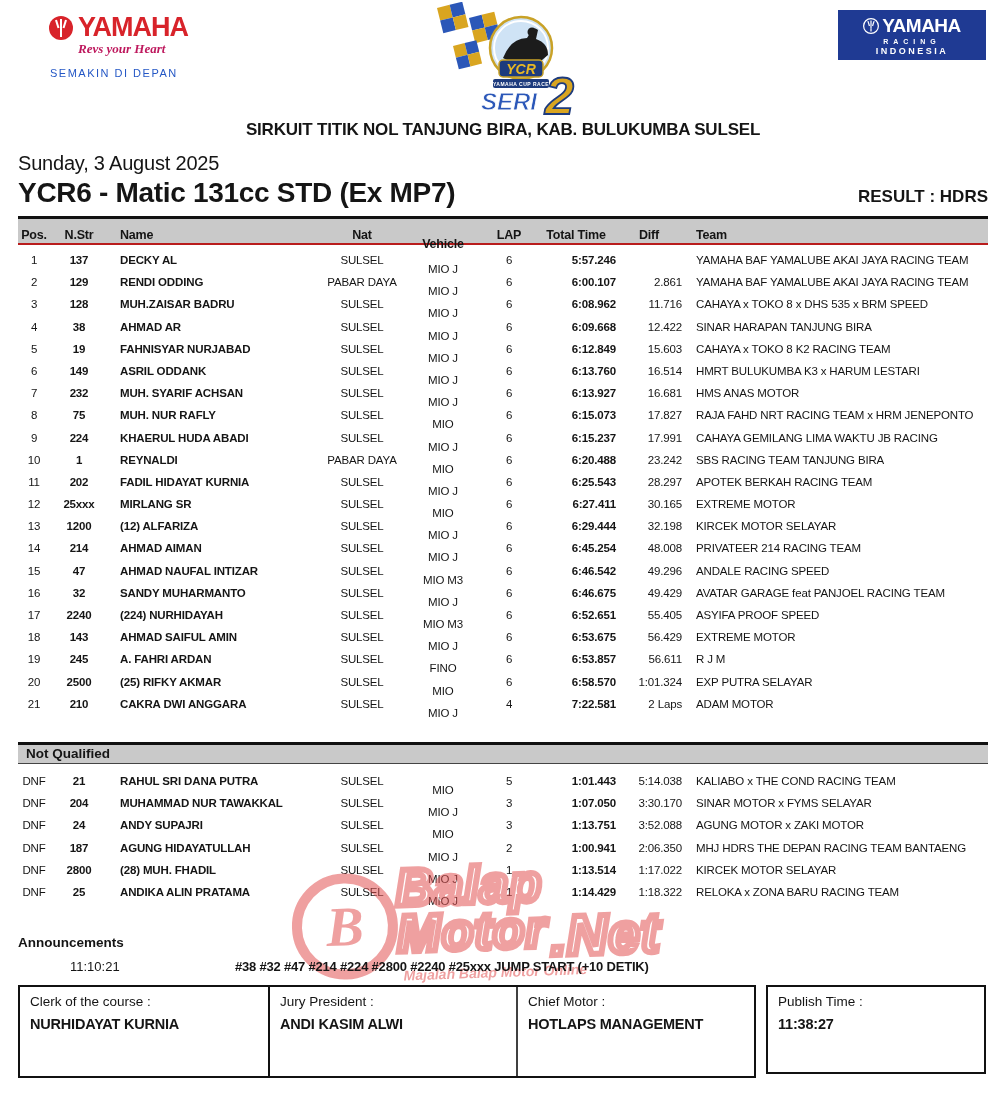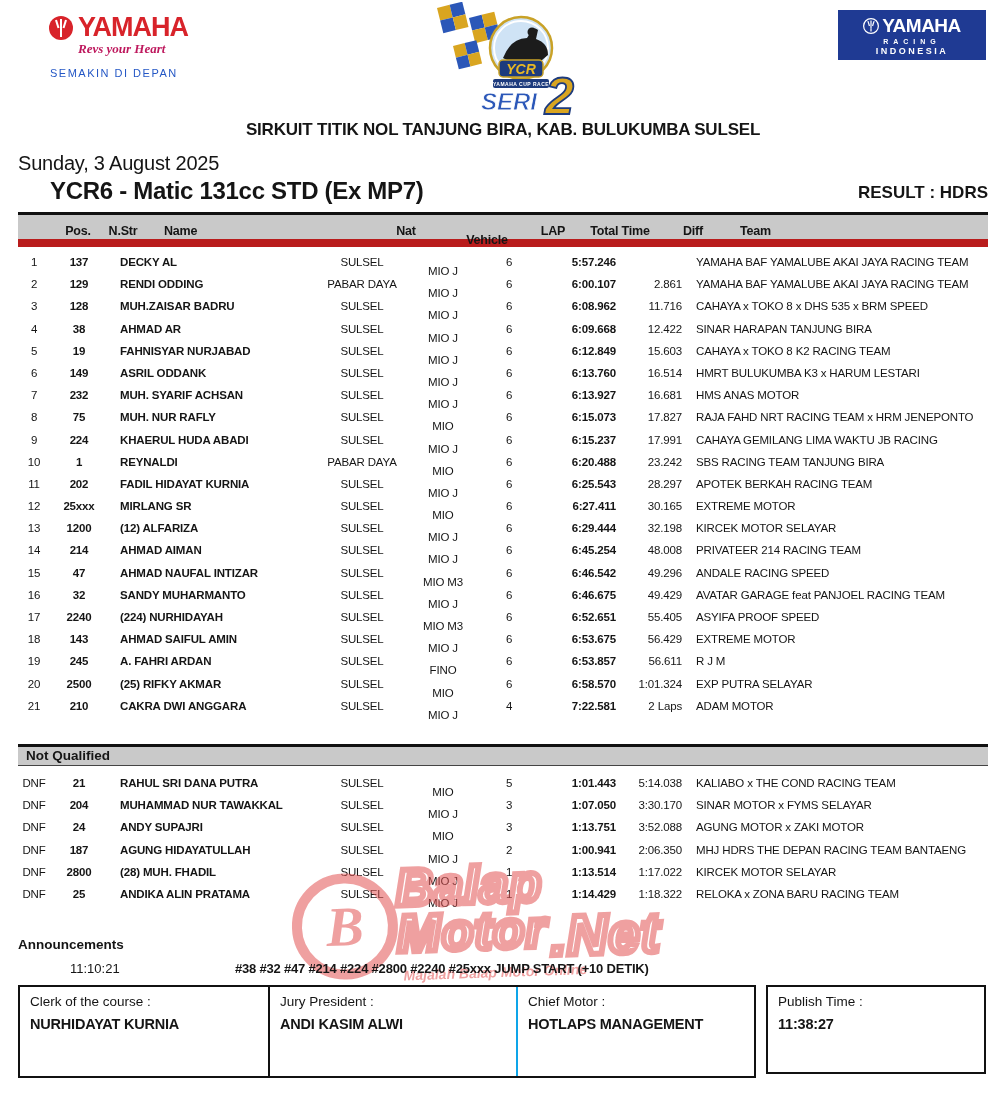--- a/index.html
+++ b/index.html
@@ -18,27 +18,27 @@
   .logo-right .l1{display:flex;align-items:center;gap:3px;color:#fff;font-weight:bold;font-size:19px;letter-spacing:-0.5px;}
   .logo-right .l2{color:#fff;font-size:7px;letter-spacing:5px;font-weight:bold;}
   .logo-right .l3{color:#fff;font-size:9px;letter-spacing:2.5px;font-weight:bold;}
   .logo-center{position:absolute;left:50%;top:2px;transform:translateX(-50%);}
 
   .circuit{ text-align:center;font-weight:bold;font-size:17px;letter-spacing:-0.2px;margin-top:2px;}
 
   
   .title-row{display:flex;justify-content:space-between;align-items:flex-end;margin-top:12px;}
   .date-line{font-size:20px;letter-spacing:-0.2px;}
-  .class-line{font-size:24px;font-weight:bold;letter-spacing:-0.3px;margin-top:2px;margin-left:32px;}
+  .class-line{font-size:28px;font-weight:bold;letter-spacing:-0.3px;margin-top:2px;}
   .result-label{font-size:17px;font-weight:bold;padding-bottom:2px;}
 
   
   .grid{display:grid;grid-template-columns:32px 58px 212px 84px 78px 54px 80px 66px 1fr;align-items:center;}
-  .thead{margin-top:7px;height:24px;background:#c9c9c9;border-top:3px solid #111;border-bottom:8px solid #b91c1c;
-    font-weight:bold;font-size:12.5px;padding-left:44px;}
+  .thead{margin-top:7px;height:24px;background:#c9c9c9;border-top:3px solid #111;border-bottom:2px solid #b91c1c;
+    font-weight:bold;font-size:12.5px;}
   .thead .c{letter-spacing:-0.2px;}
   .tr{height:22.2px;font-size:11.5px;letter-spacing:-0.15px;}
   .c{white-space:nowrap;overflow:visible;}
   .c.pos{text-align:center;}
   .c.nstr{text-align:center;font-weight:bold;}
   .c.name{text-align:left;padding-left:12px;font-weight:bold;}
   .c.nat{text-align:center;}
   .c.veh{text-align:center;margin-top:18px;}
   .c.lap{text-align:center;}
   .c.total{text-align:right;font-weight:bold;}
@@ -71,21 +71,21 @@
   .wm-l1{left:105px;top:0;}
   .wm-l2{left:105px;top:46px;}
   .wm-l3{left:258px;top:52px;font-size:56px;}
   .wm-sub{position:absolute;left:110px;top:106px;font-style:italic;font-weight:bold;font-size:14px;color:#e25454;}
 
   
   .officials{position:absolute;left:18px;right:18px;top:985px;display:flex;}
   .box-group{display:flex;border:2px solid #111;width:738px;height:93px;box-sizing:border-box;}
   .obox{box-sizing:border-box;padding:7px 0 0 10px;}
   .obox.b1{width:250px;border-right:2px solid #111;}
-  .obox.b2{width:248px;border-right:2px solid #0ea5e9;}
+  .obox.b2{width:248px;border-right:2px solid #404040;}
   .obox.b3{width:236px;}
   .pub-box{margin-left:10px;width:220px;height:89px;border:2px solid #111;box-sizing:border-box;padding:7px 0 0 10px;}
   .olabel{font-size:13.5px;}
   .ovalue{font-size:14.5px;font-weight:bold;margin-top:7px;letter-spacing:-0.2px;}
 
   svg text{font-family:"Liberation Sans",sans-serif;}
 </style>
 </head>
 <body>
 

